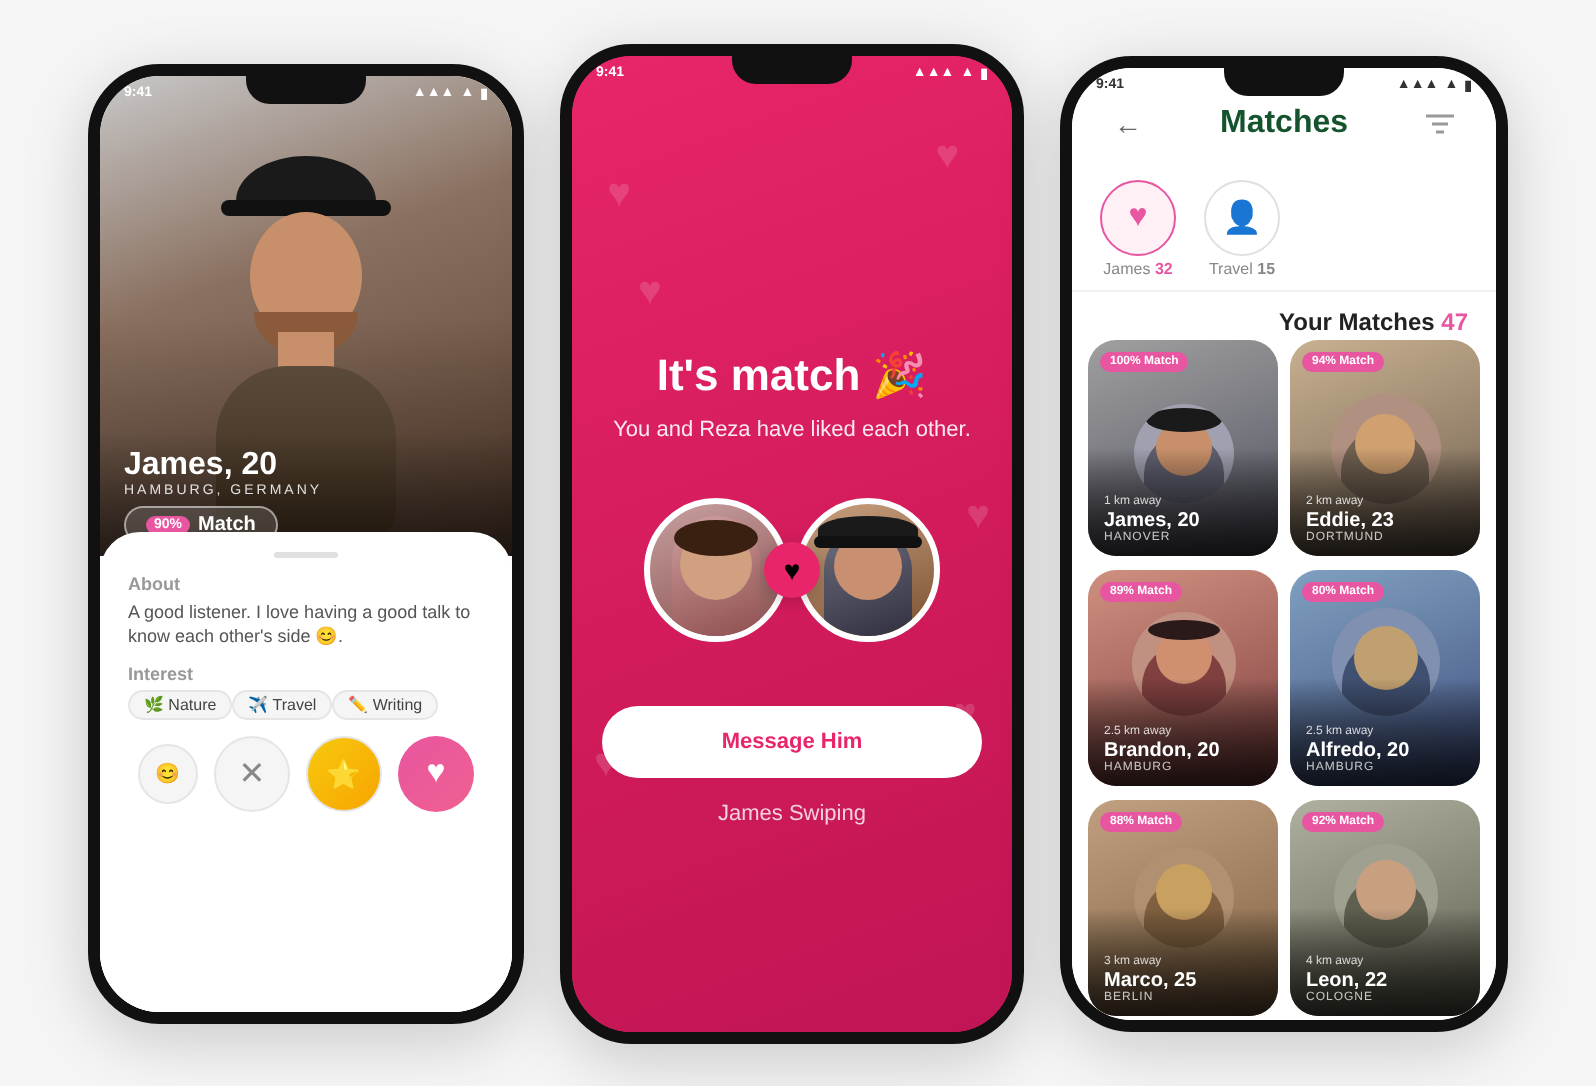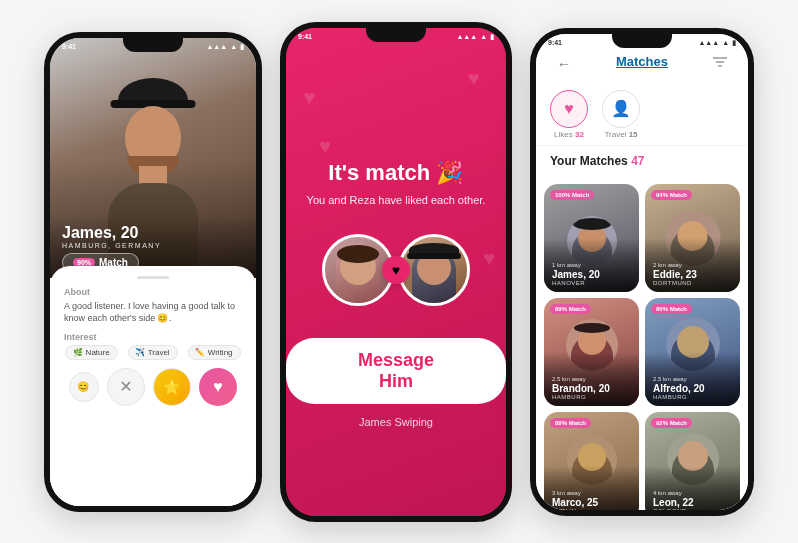--- a/index.html
+++ b/index.html
@@ -211,23 +211,22 @@
     }
     .about-text {
       font-size: 9px;
       color: #555;
       line-height: 1.4;
       margin-bottom: 7px;
     }
     .tags {
       display: flex;
       flex-wrap: wrap;
-      gap: 10px;
+      gap: 0;
       margin-bottom: 8px;
-      justify-content: center;
     }
     .tag {
       font-size: 8px;
       color: #444;
       background: #f5f5f5;
       border: 1px solid #e5e5e5;
       border-radius: 12px;
       padding: 2px 7px;
       display: flex;
       align-items: center;
@@ -343,21 +342,21 @@
     }
     .avatar-guy {
       background: linear-gradient(160deg, #c8a080 0%, #7a5030 100%);
     }
     .message-btn {
       background: #fff;
       color: #e8256a;
       border: none;
       border-radius: 28px;
       padding: 12px 60px;
-      font-size: 18px;
+      font-size: 11px;
       font-weight: 700;
       cursor: pointer;
       margin-bottom: 12px;
     }
     .keep-swiping {
       font-size: 11px;
       color: rgba(255,255,255,0.8);
       cursor: pointer;
     }
 
@@ -370,24 +369,23 @@
       flex-direction: column;
       padding-top: 14px;
     }
     .matches-header {
       display: flex;
       align-items: center;
       justify-content: space-between;
       padding: 0 14px 8px;
     }
     .matches-title {
-      font-size: 13px;
+      font-size: 16px;
       font-weight: 700;
-      color: #0369a1;
-      text-decoration: underline;
+      color: #14532d;
     }
     .header-icon {
       width: 28px;
       height: 28px;
       display: flex;
       align-items: center;
       justify-content: center;
       font-size: 14px;
       color: #666;
     }
@@ -417,24 +415,25 @@
     .likes-icon-wrap.active {
       border-color: #e855a0;
       background: #fff0f6;
     }
     .likes-label {
       font-size: 8px;
       color: #888;
       font-weight: 500;
     }
     .your-matches-row {
-      padding: 4px 14px 16px;
+      padding: 4px 14px 2px;
       font-size: 12px;
       font-weight: 700;
       color: #222;
+      text-align: right;
     }
     .matches-count {
       color: #e855a0;
     }
     .match-grid {
       display: grid;
       grid-template-columns: 1fr 1fr;
       gap: 6px;
       padding: 0 8px;
       overflow: hidden;
@@ -630,21 +629,21 @@
         </svg>
       </span>
     </div>
 
     <div class="likes-row">
       <div class="likes-item">
         <div class="likes-icon-wrap active">
           <span style="color:#e855a0; font-size:16px;">♥</span>
         </div>
         <span class="likes-label">
-          <span>Likes</span>
+          <span>James</span>
           <span style="color:#e855a0; font-weight:700;">32</span>
         </span>
       </div>
       <div class="likes-item">
         <div class="likes-icon-wrap">
           <span style="color:#aaa; font-size:16px;">👤</span>
         </div>
         <span class="likes-label">
           <span>Travel</span>
           <span style="font-weight:700;">15</span>

